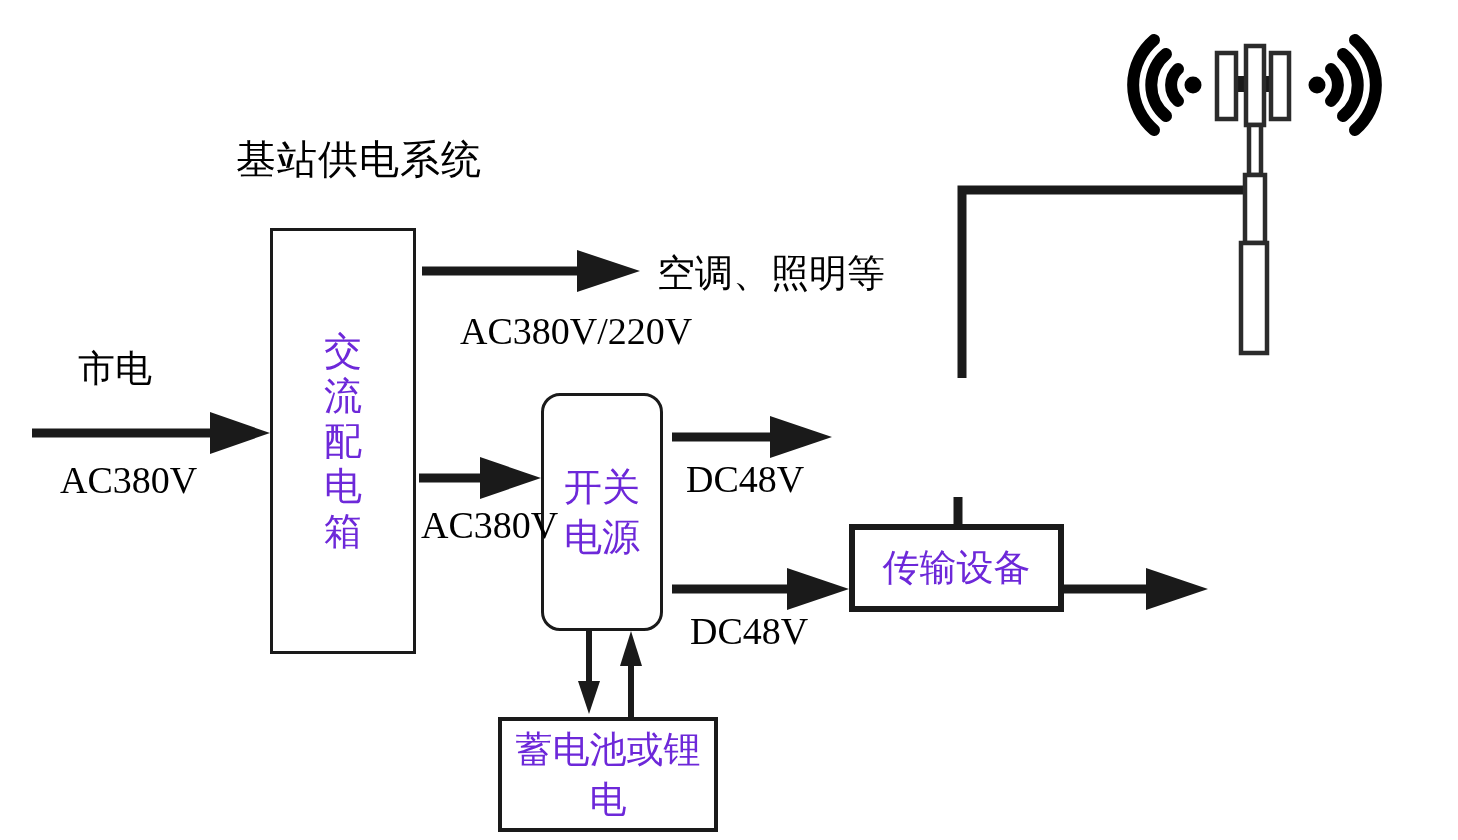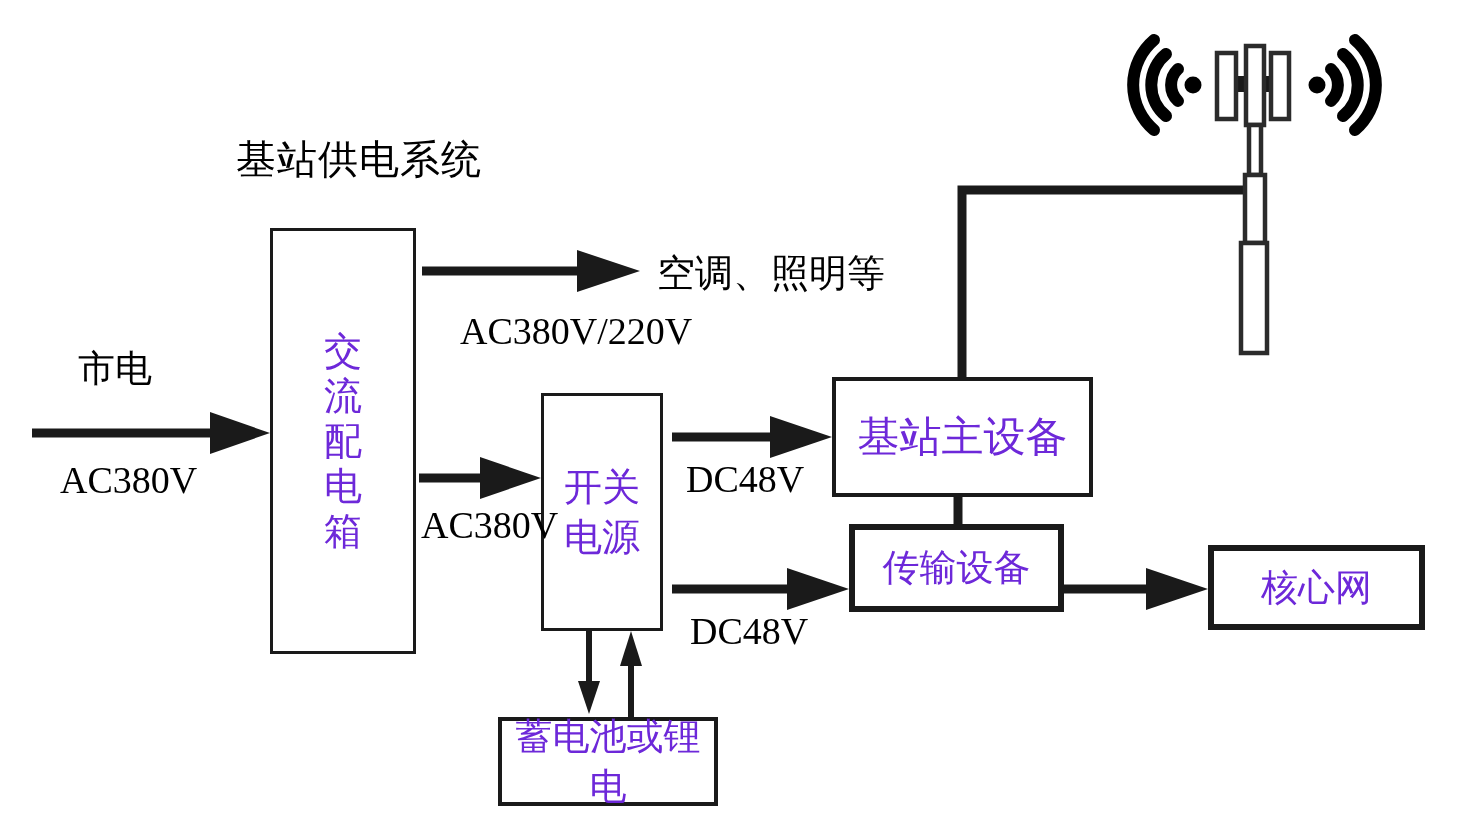--- a/index.html
+++ b/index.html
@@ -26,25 +26,25 @@
     border: 3px solid #1a1a1a;
     display: flex;
     align-items: center;
     justify-content: center;
     text-align: center;
     color: #6d28d9;
   }
   .box.thick { border-width: 6px; }
   .box.medium { border-width: 4px; }
   #box-ac-dist       { left: 270px; top: 228px; width: 146px; height: 426px; }
-  #box-switch-power  { left: 541px; top: 393px; width: 122px; height: 238px; }
+  #box-switch-power  { left: 541px; top: 393px; width: 122px; height: 238px; border-radius: 19px; }
   #box-bts-main      { left: 832px; top: 377px; width: 261px; height: 120px; }
   #box-transmission  { left: 849px; top: 524px; width: 215px; height: 88px; }
   #box-core-network  { left: 1208px; top: 545px; width: 217px; height: 85px; }
-  #box-battery       { left: 498px; top: 717px; width: 220px; height: 89px; }
+  #box-battery       { left: 498px; top: 717px; width: 220px; height: 115px; }
 
   .v-label {          
     width: 42px;
     font-size: 38px;
     line-height: 45px;
     word-break: break-all;
     text-align: center;
   }
   .v2-label {         
     width: 86px;
@@ -159,31 +159,25 @@
   <div class="float-label" id="diagram-title">基站供电系统</div>
 
   <div class="box" id="box-ac-dist">
     <div class="v-label">交流配电箱</div>
   </div>
 
   <div class="box" id="box-switch-power">
     <div class="v2-label">开关电源</div>
   </div>
 
-  <div class="box medium" id="box-bts-main">
-    <div class="box-label-lg">基站主设备</div>
-  </div>
 
   <div class="box thick" id="box-transmission">
     <div class="box-label-md">传输设备</div>
   </div>
 
-  <div class="box thick" id="box-core-network">
-    <div class="box-label-md">核心网</div>
-  </div>
 
   <div class="box medium" id="box-battery">
     <div class="box-label-md">蓄电池或锂电</div>
   </div>
 
   <div class="float-label" id="label-mains">市电</div>
   <div class="float-label" id="label-mains-v">AC380V</div>
   <div class="float-label" id="label-aircon">空调、照明等</div>
   <div class="float-label" id="label-ac380-220">AC380V/220V</div>
   <div class="float-label" id="label-ac380">AC380V</div>

